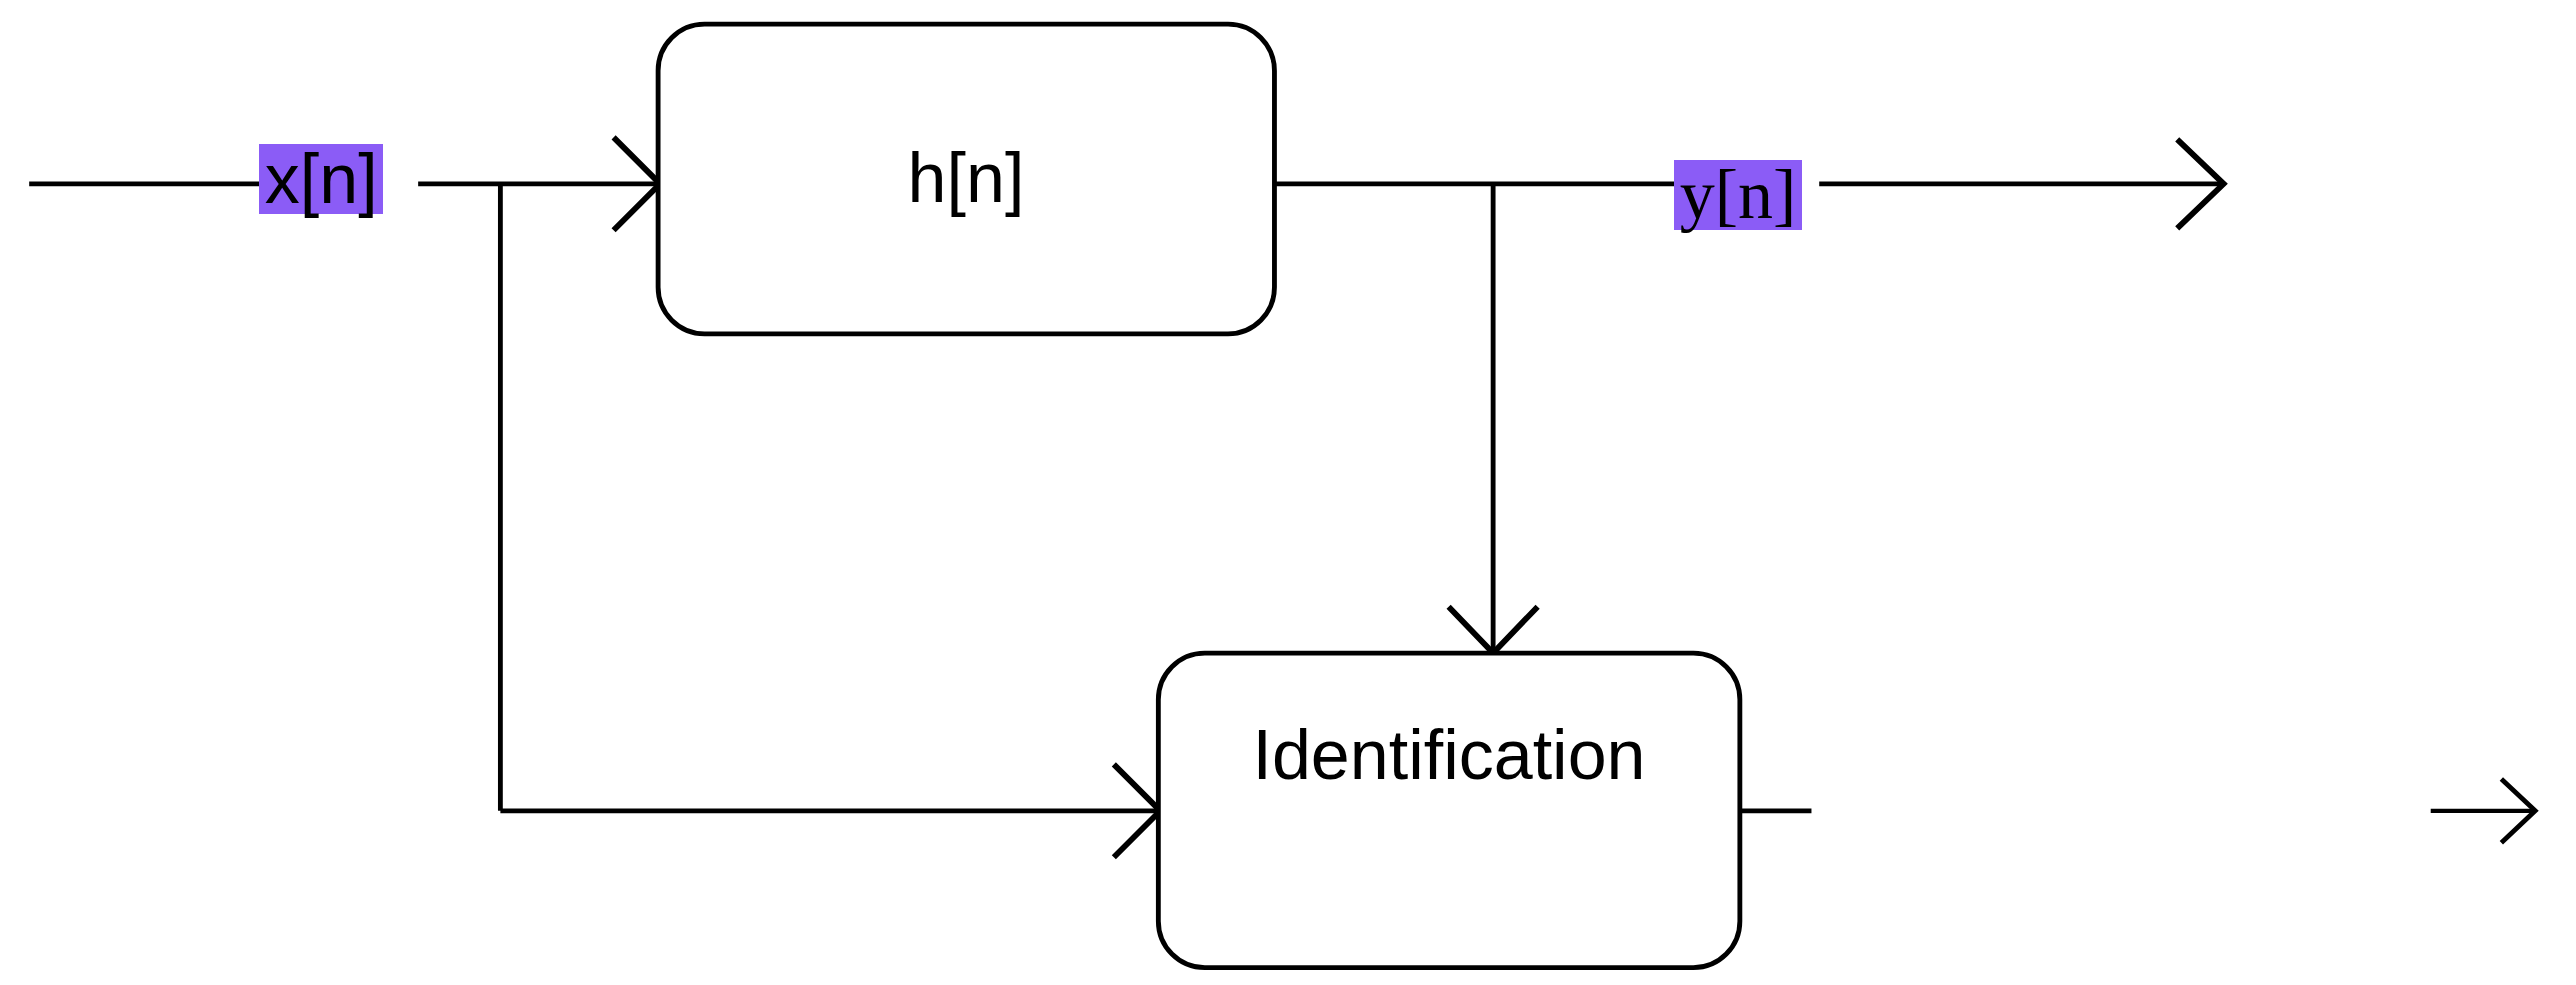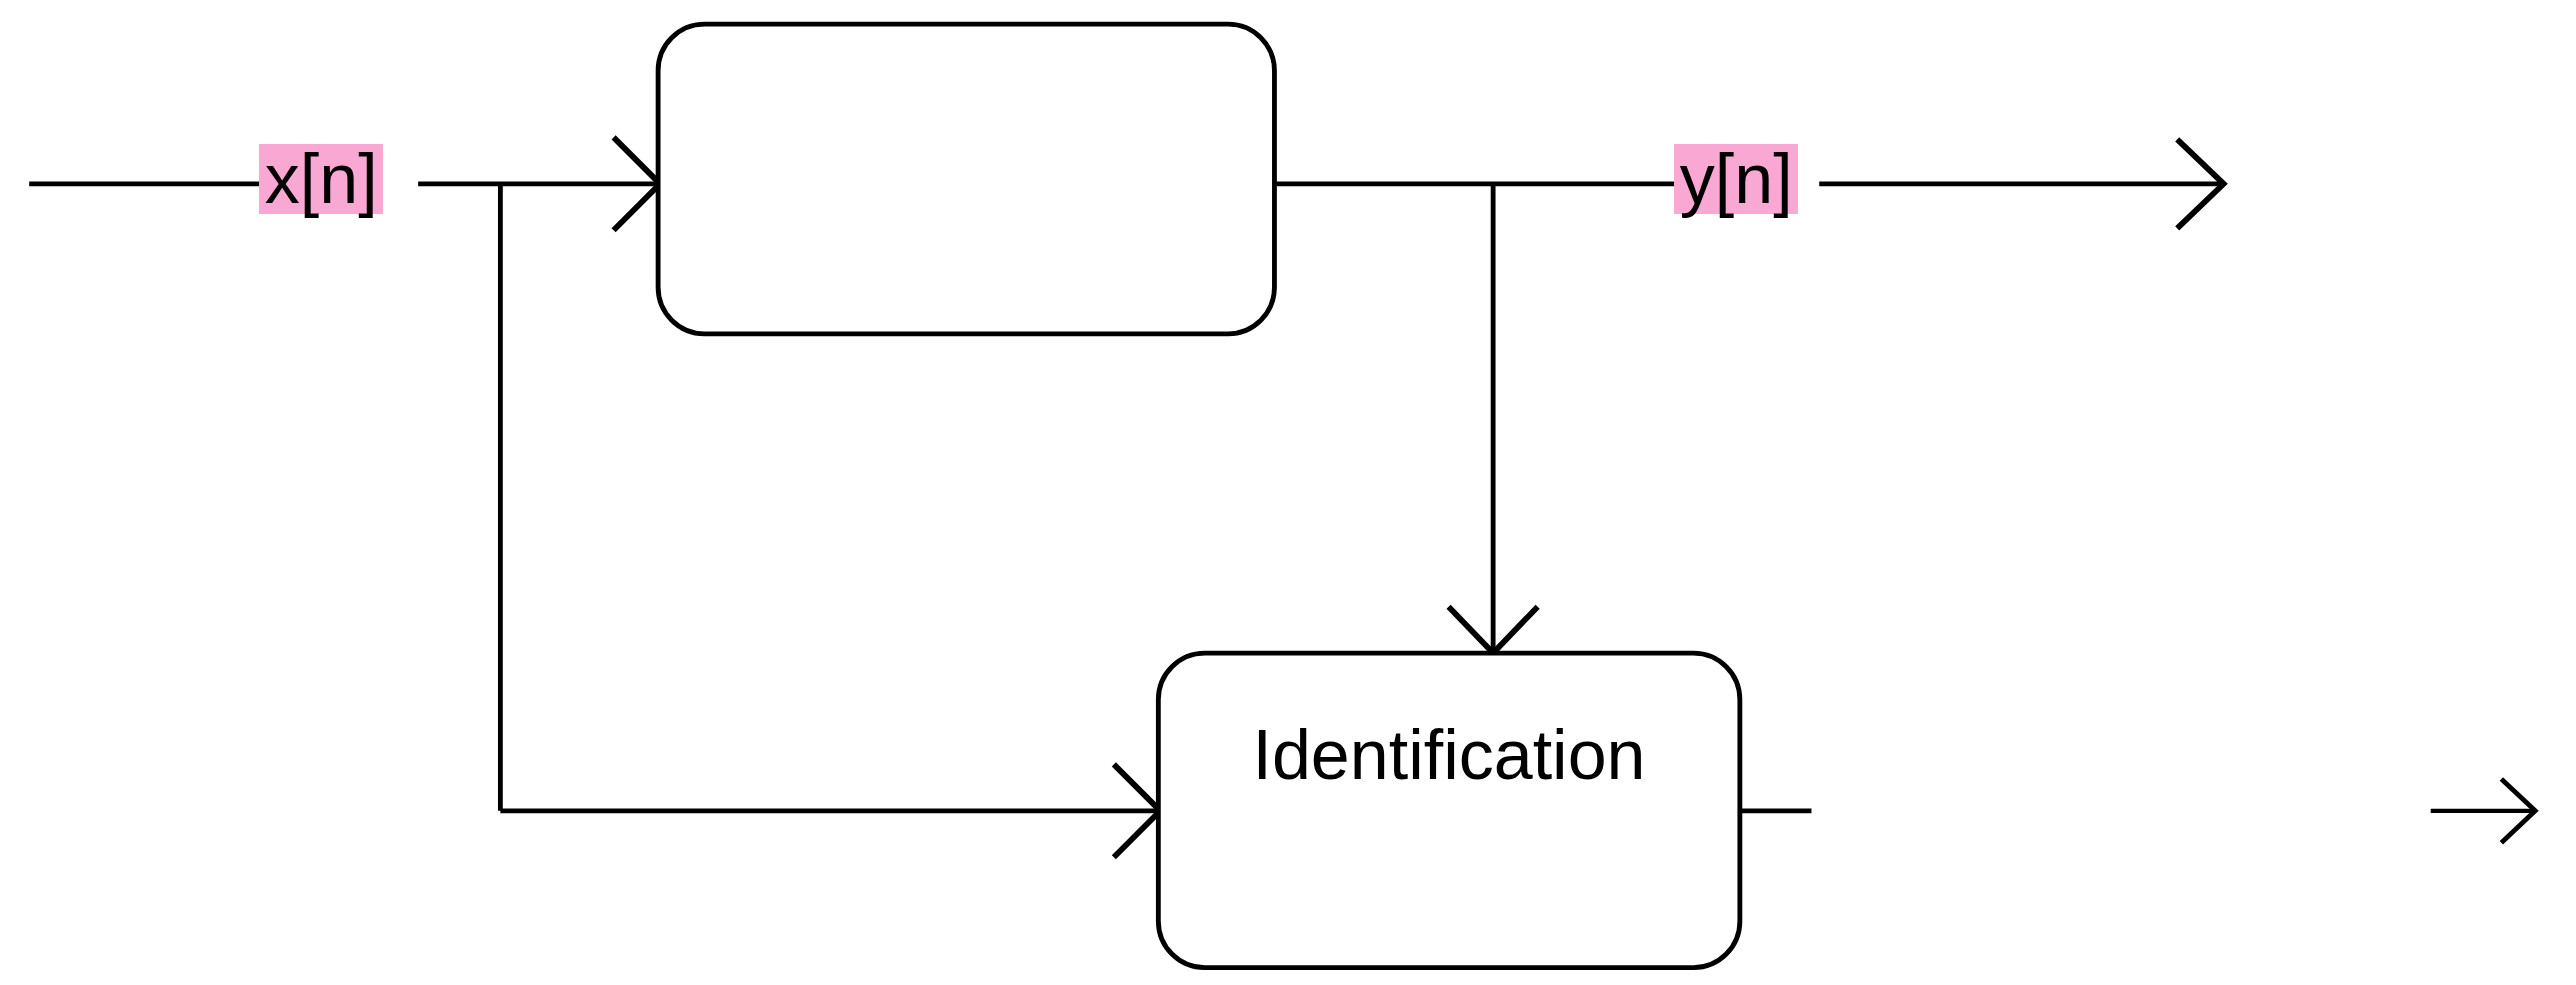--- a/index.html
+++ b/index.html
@@ -62,33 +62,33 @@
     position: absolute;
     color: #000000;
     font-family: "Liberation Sans", sans-serif;
     font-weight: 400;
     white-space: nowrap;
     line-height: 1;
     letter-spacing: 0px;
   }
   .signal-label {
     font-size: 70px;
-    background: #f9a8d4;
+    background: #8b5cf6;
     padding: 0 5.8px;
   }
   .block-label {
     font-size: 70px;
     text-align: center;
   }
   .block-label .line2 {
     display: block;
   }
   
   #label-xn   { left: 259px;  top: 144px; }
-  #label-yn   { left: 1674px; top: 144px; }
+  #label-yn   { left: 1674px; top: 160px; font-family: Liberation Serif, serif; }
   #label-est  { left: 1808px; top: 793px; }
   #label-hn-block {
     left: 658px;  top: 143px;  width: 616px;
   }
   #label-sysid-block {
     left: 1158px; top: 720px;  width: 582px;
   }
 </style>
 </head>
 <body>
@@ -122,19 +122,20 @@
     <line class="wire-thin" x1="2512" y1="838" x2="2618" y2="838"></line>
     <polyline class="arrowhead-small" points="2585,805 2620,838 2585,871"></polyline>
 
   </svg>
 
   <div class="diagram-label signal-label" id="label-xn">x[n]</div>
 
   <div class="diagram-label signal-label" id="label-yn">y[n]</div>
 
 
+  <div class="diagram-label block-label" id="label-hn-block">h[n]</div>
 
   <div class="diagram-label block-label" id="label-sysid-block">
     <span class="line2">Identification</span>
   </div>
 
 </div>
 
 
 </body></html>

